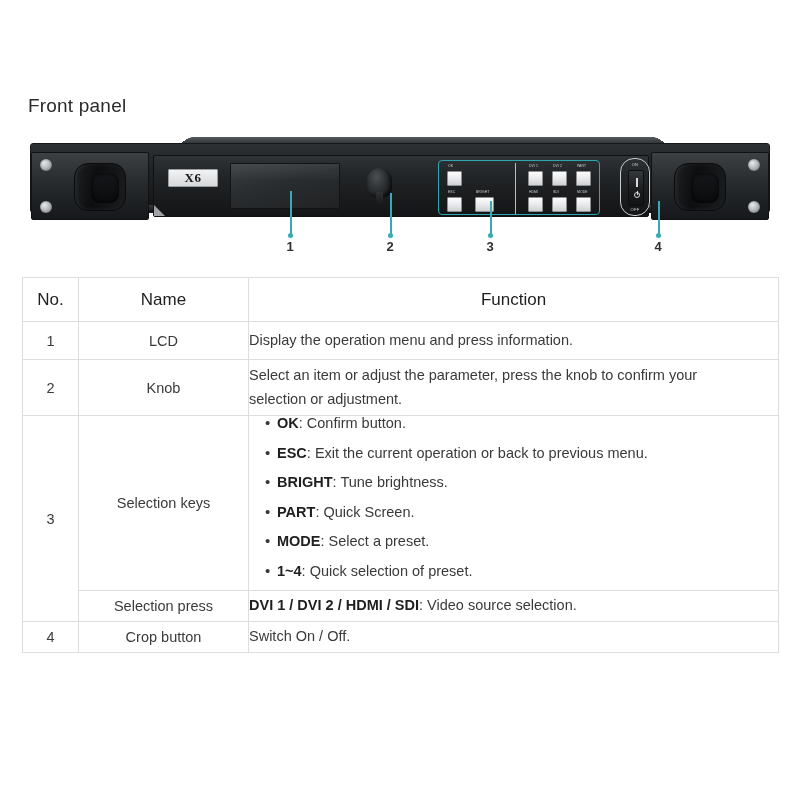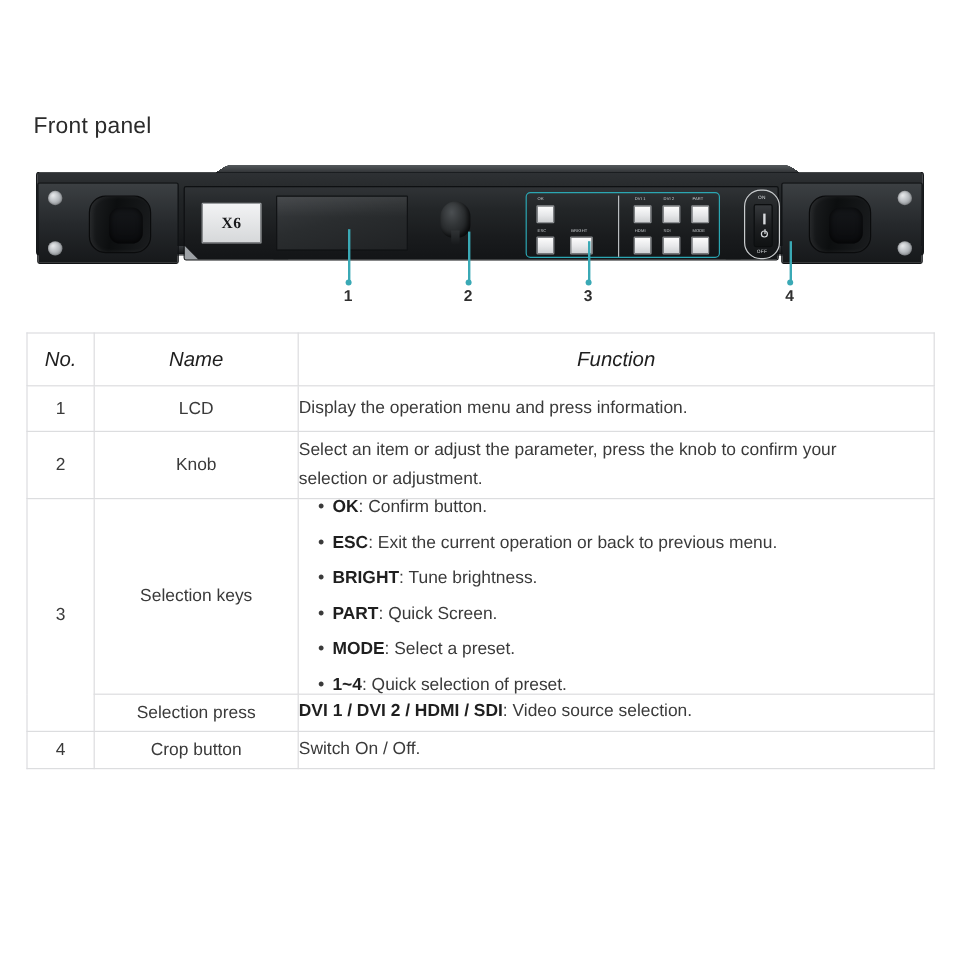--- a/index.html
+++ b/index.html
@@ -163,21 +163,21 @@
     border-left: 11px solid #9ea2a6;
     border-top: 11px solid transparent;
   }
 
   
   .logo-plate {
     position: absolute;
     left: 14px;
     top: 13px;
     width: 50px;
-    height: 34px;
+    height: 18px;
     background: linear-gradient(180deg, #f2f3f4, #d6d8da);
     border: 1px solid #9b9ea1;
     border-radius: 1px;
     display: flex;
     align-items: center;
     justify-content: center;
   }
   .logo-plate span {
     font-family: "Liberation Serif", serif;
     font-size: 13px;
@@ -373,21 +373,20 @@
   th.col-name  { width: 170px; }
   th.col-func  { width: 530px; }
 
   thead th {
     height: 44px;
     text-align: center;
     font-size: 17px;
     font-weight: 700;
     color: #1f1f1f;
     background: #fff;
-    font-style: italic;
   }
 
   td.c-no, td.c-name {
     text-align: center;
     font-size: 14.5px;
     color: #3a3a3a;
   }
   td.c-func {
     text-align: left;
     font-size: 14.5px;
@@ -407,21 +406,21 @@
     padding: 0 0 0 16px;
   }
   ul.fn-list li {
     position: relative;
     font-size: 14.5px;
     line-height: 1.0;
     padding: 0 0 0 12px;
     margin: 0 0 15px 0;
     color: #3a3a3a;
   }
-  ul.fn-list li:last-child { margin-bottom: 0; }
+  ul.fn-list li:last-child { margin-bottom: 12px; }
   ul.fn-list li::before {
     content: "\2022";
     position: absolute;
     left: 0;
     top: -1px;
     color: #3a3a3a;
     font-size: 15px;
   }
   .k { font-weight: 700; color: #1f1f1f; }
 </style>

